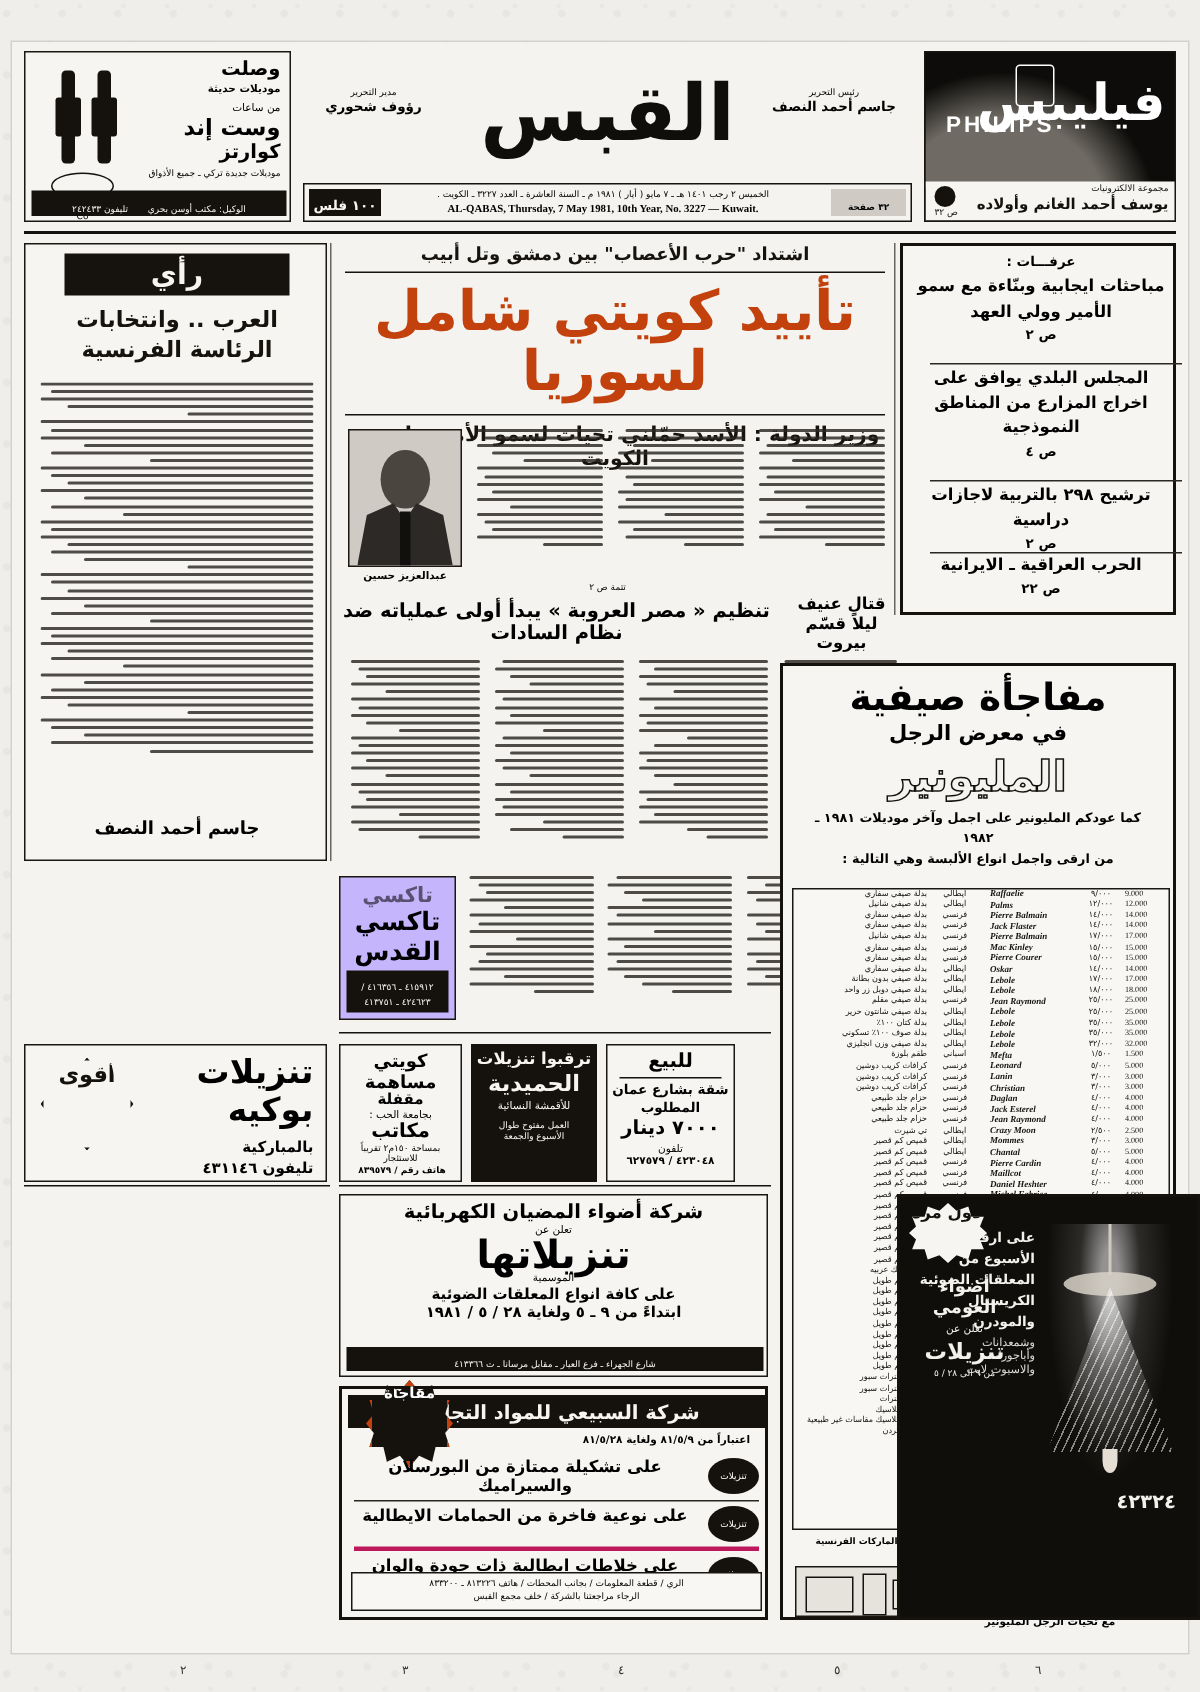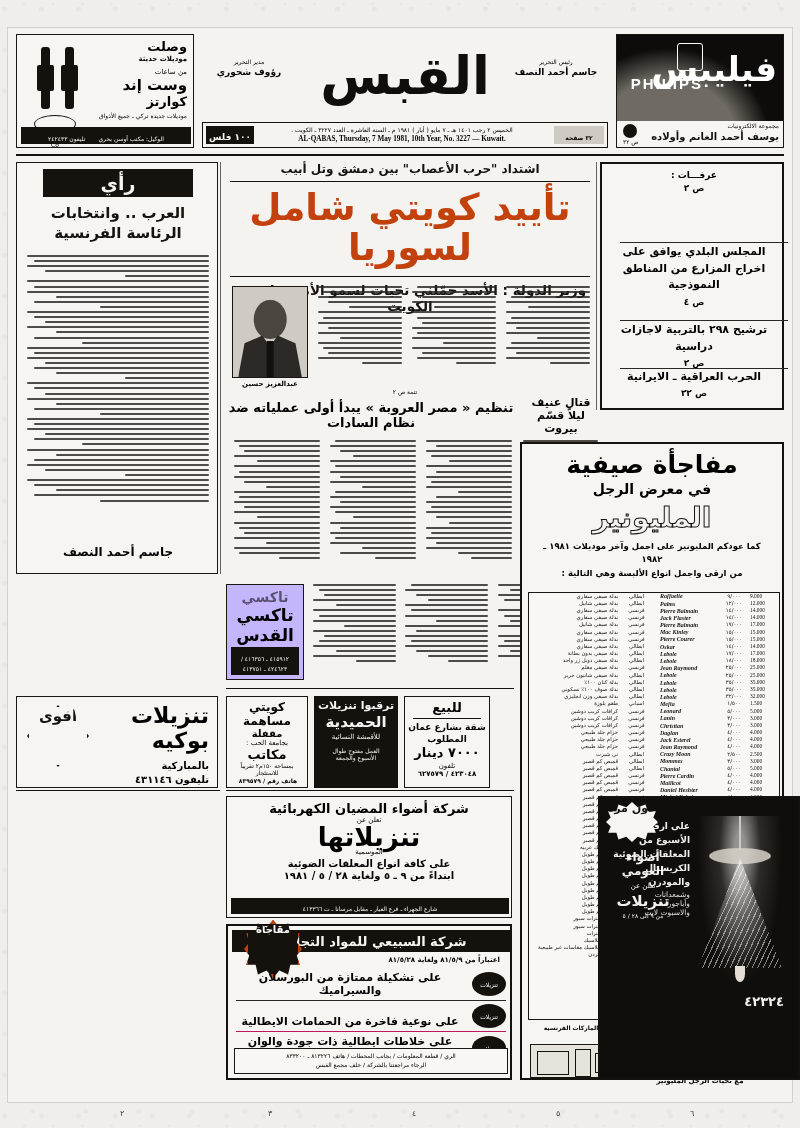--- a/index.html
+++ b/index.html
@@ -171,20 +171,21 @@
         <div style="position:absolute;left:6px;top:3px;width:14px;height:14px;border-radius:50%;background:#15120e;"></div>
       </div>
     </div>
   </div>
 
   <div style="position:absolute;left:8px;top:126px;width:768px;height:2px;background:#15120e;"></div>
 
   <div class="box bdr2" style="left:592px;top:134px;width:184px;height:248px;background:#f6f5f1;">
     <div class="box ctr ar" style="left:8px;top:6px;width:168px;">
       <div class="brief-p" style="margin-bottom:3px;">عرفـــات :</div>
+      <div class="brief-t">مباحثات ايجابية وبنّاءة مع سمو الأمير وولي العهد</div>
       <div class="brief-p" style="margin-top:3px;">ص ٢</div>
     </div>
     <div class="hr-thin" style="position:absolute;left:8px;top:74px;width:168px;"></div>
     <div class="box ctr ar" style="left:8px;top:80px;width:168px;">
       <div class="brief-t">المجلس البلدي يوافق على اخراج المزارع من المناطق النموذجية</div>
       <div class="brief-p" style="margin-top:3px;">ص ٤</div>
     </div>
     <div class="hr-thin" style="position:absolute;left:8px;top:152px;width:168px;"></div>
     <div class="box ctr ar" style="left:8px;top:158px;width:168px;">
       <div class="brief-t">ترشيح ٢٩٨ بالتربية لاجازات دراسية</div>
@@ -1014,21 +1015,21 @@
       <span class="ar">مفاجأة</span>
     </div>
     <div class="ar" style="position:absolute;right:10px;top:30px;font-size:7px;font-weight:bold;">اعتباراً من ٨١/٥/٩ ولغاية ٨١/٥/٢٨</div>
 
     <div class="box" style="left:8px;top:42px;width:270px;">
       <div style="display:flex;align-items:center;gap:8px;padding:3px 0;border-bottom:1px solid #2a2622;">
         <div style="width:34px;height:24px;border-radius:50%;background:#15120e;color:#fff;font-size:6px;
                     display:flex;align-items:center;justify-content:center;" class="ar">تنزيلات</div>
         <div class="ar" style="flex:1;text-align:center;font-size:11px;font-weight:bold;">على تشكيلة ممتازة من البورسلان والسيراميك</div>
       </div>
-      <div style="display:flex;align-items:flex-end;gap:8px;padding:3px 0;border-bottom:1px solid #be185d;">
+      <div style="display:flex;align-items:flex-start;gap:8px;padding:3px 0;border-bottom:3px solid #be185d;">
         <div style="width:34px;height:24px;border-radius:50%;background:#15120e;color:#fff;font-size:6px;
                     display:flex;align-items:center;justify-content:center;" class="ar">تنزيلات</div>
         <div class="ar" style="flex:1;text-align:center;font-size:11px;font-weight:bold;">على نوعية فاخرة من الحمامات الايطالية</div>
       </div>
       <div style="display:flex;align-items:center;gap:8px;padding:3px 0;">
         <div style="width:34px;height:24px;border-radius:50%;background:#15120e;color:#fff;font-size:6px;
                     display:flex;align-items:center;justify-content:center;" class="ar">تنزيلات</div>
         <div class="ar" style="flex:1;text-align:center;font-size:11px;font-weight:bold;">على خلاطات ايطالية ذات جودة والوان جذابة</div>
       </div>
     </div>

